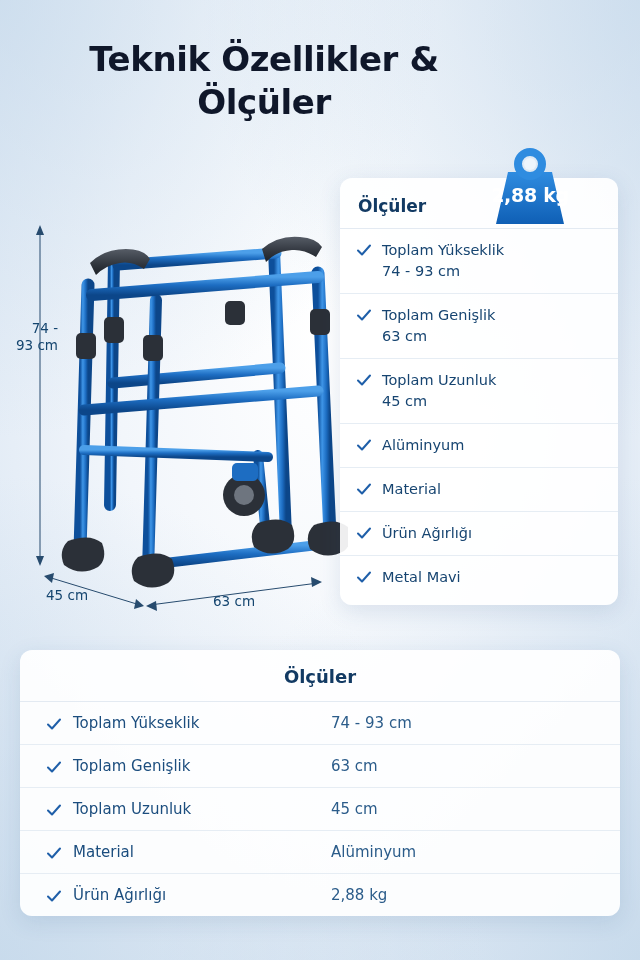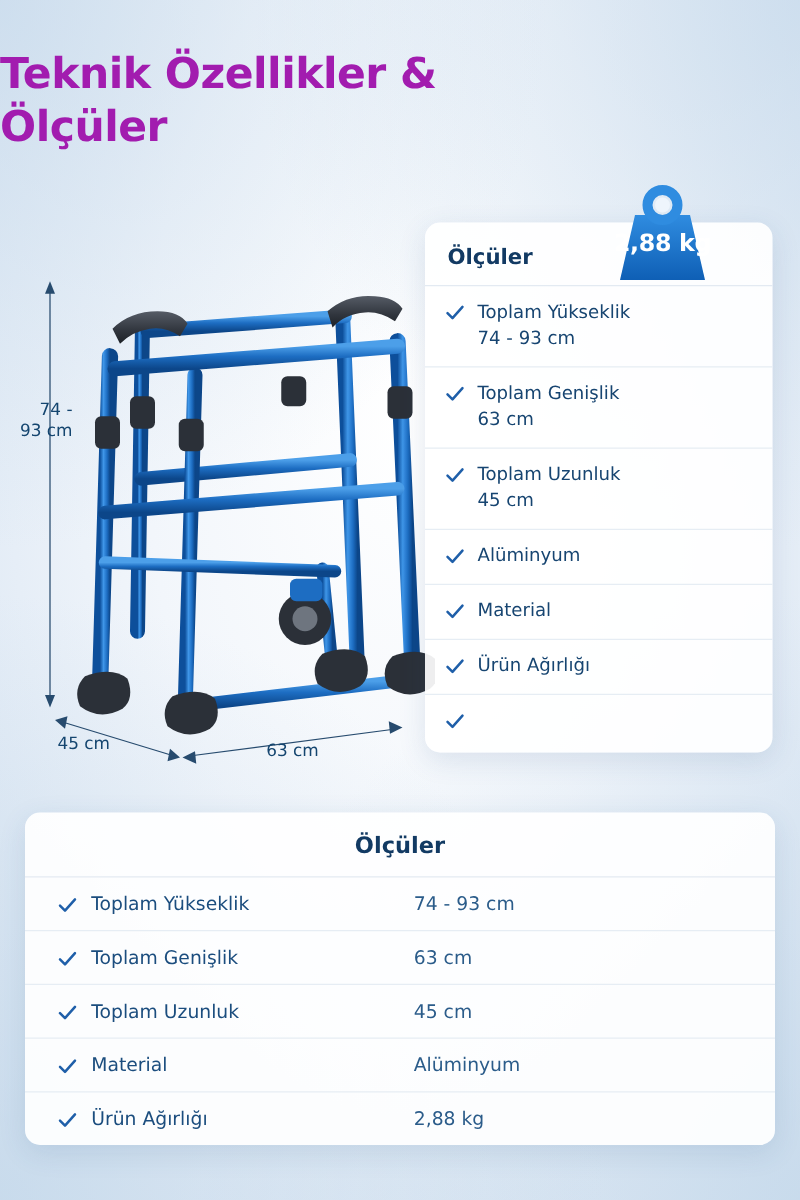--- a/index.html
+++ b/index.html
@@ -28,25 +28,25 @@
   }
 
   .page { position: relative; width: 640px; height: 960px; }
 
   
   .title {
     position: absolute;
     top: 38px;
     left: 0;
     width: 528px;
-    text-align: left;
+    text-align: center;
     font-size: 34px;
     line-height: 1.25;
     font-weight: bold;
-    color: #a21caf;
+    color: #0f172a;
     letter-spacing: -0.4px;
   }
   .title .l2 { display: block; }
 
   
   .illustration {
     position: absolute;
     left: 18px;
     top: 205px;
     width: 330px;
@@ -340,20 +340,23 @@
         <span>Ürün Ağırlığı</span>
       </span>
     </div>
 
     <div class="spec-row">
       <span class="check">
         <svg viewBox="0 0 16 16" width="16" height="16">
             <path d="M2 8.5 L6 12.5 L14 3.5" stroke="#1f5fa9" stroke-width="2" fill="none" stroke-linecap="round" stroke-linejoin="round"></path>
           </svg>
       </span>
+      <span class="txt">
+        <span>Metal Mavi</span>
+      </span>
     </div>
   </div>
 
   <div class="weight-badge">
     <svg width="120" height="90" viewBox="0 0 120 90" xmlns="http://www.w3.org/2000/svg">
       <defs>
         <linearGradient id="wg" x1="0" y1="0" x2="0" y2="1">
           <stop offset="0%" stop-color="#2f8ce0"></stop>
           <stop offset="100%" stop-color="#0f5fb5"></stop>
         </linearGradient>

